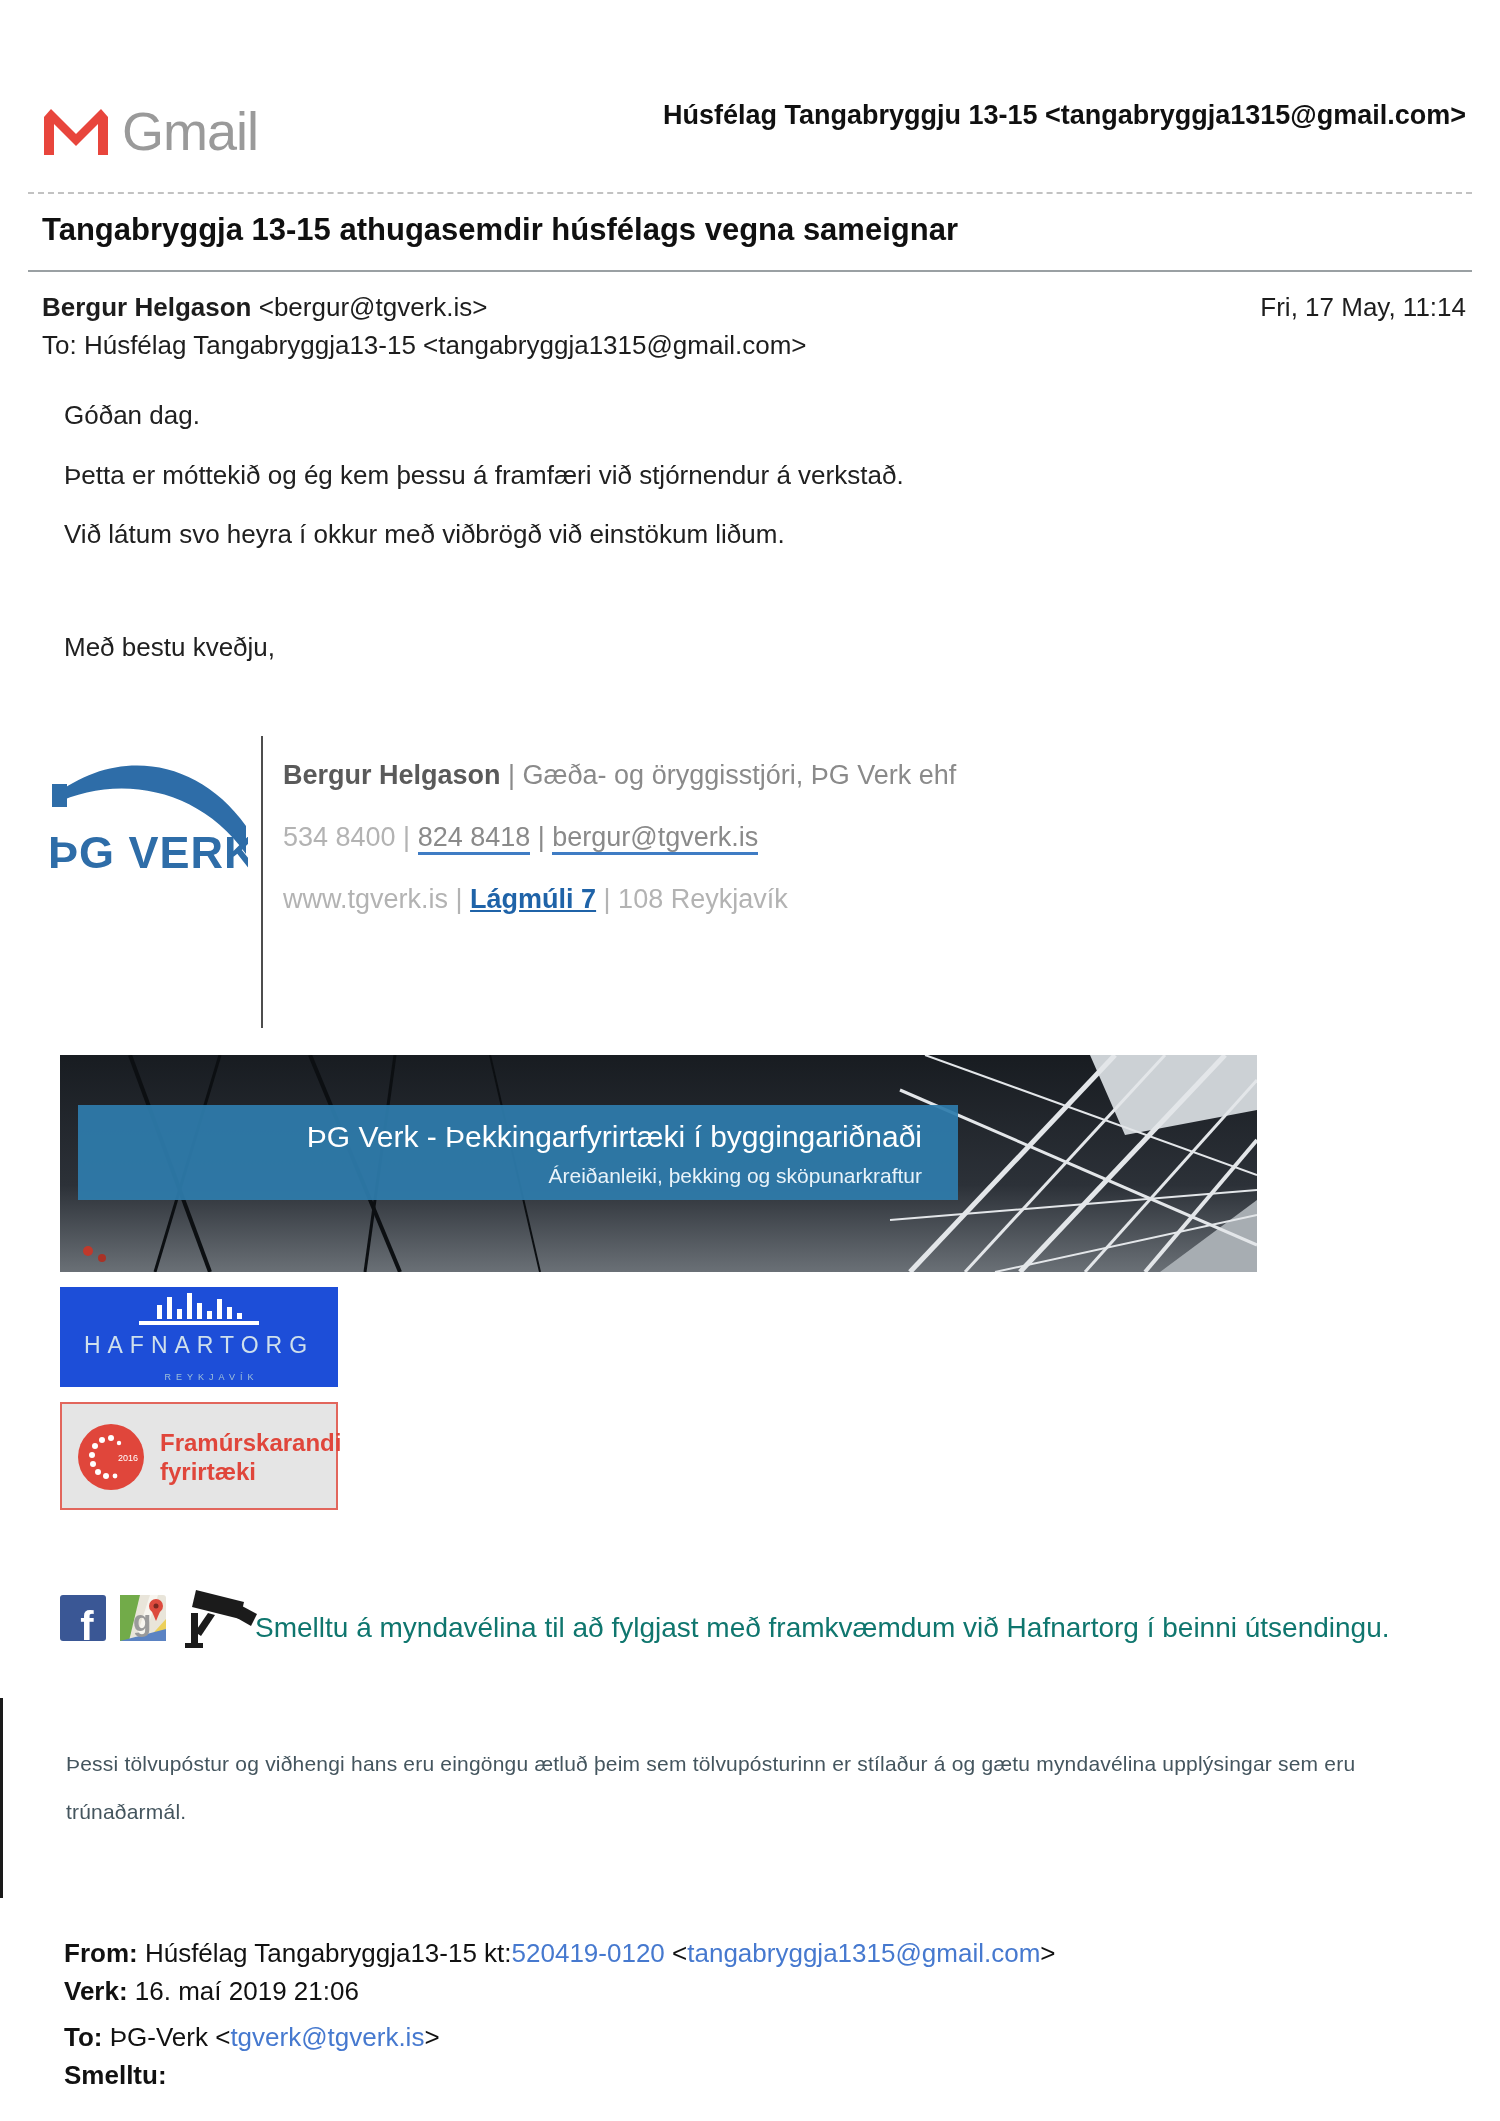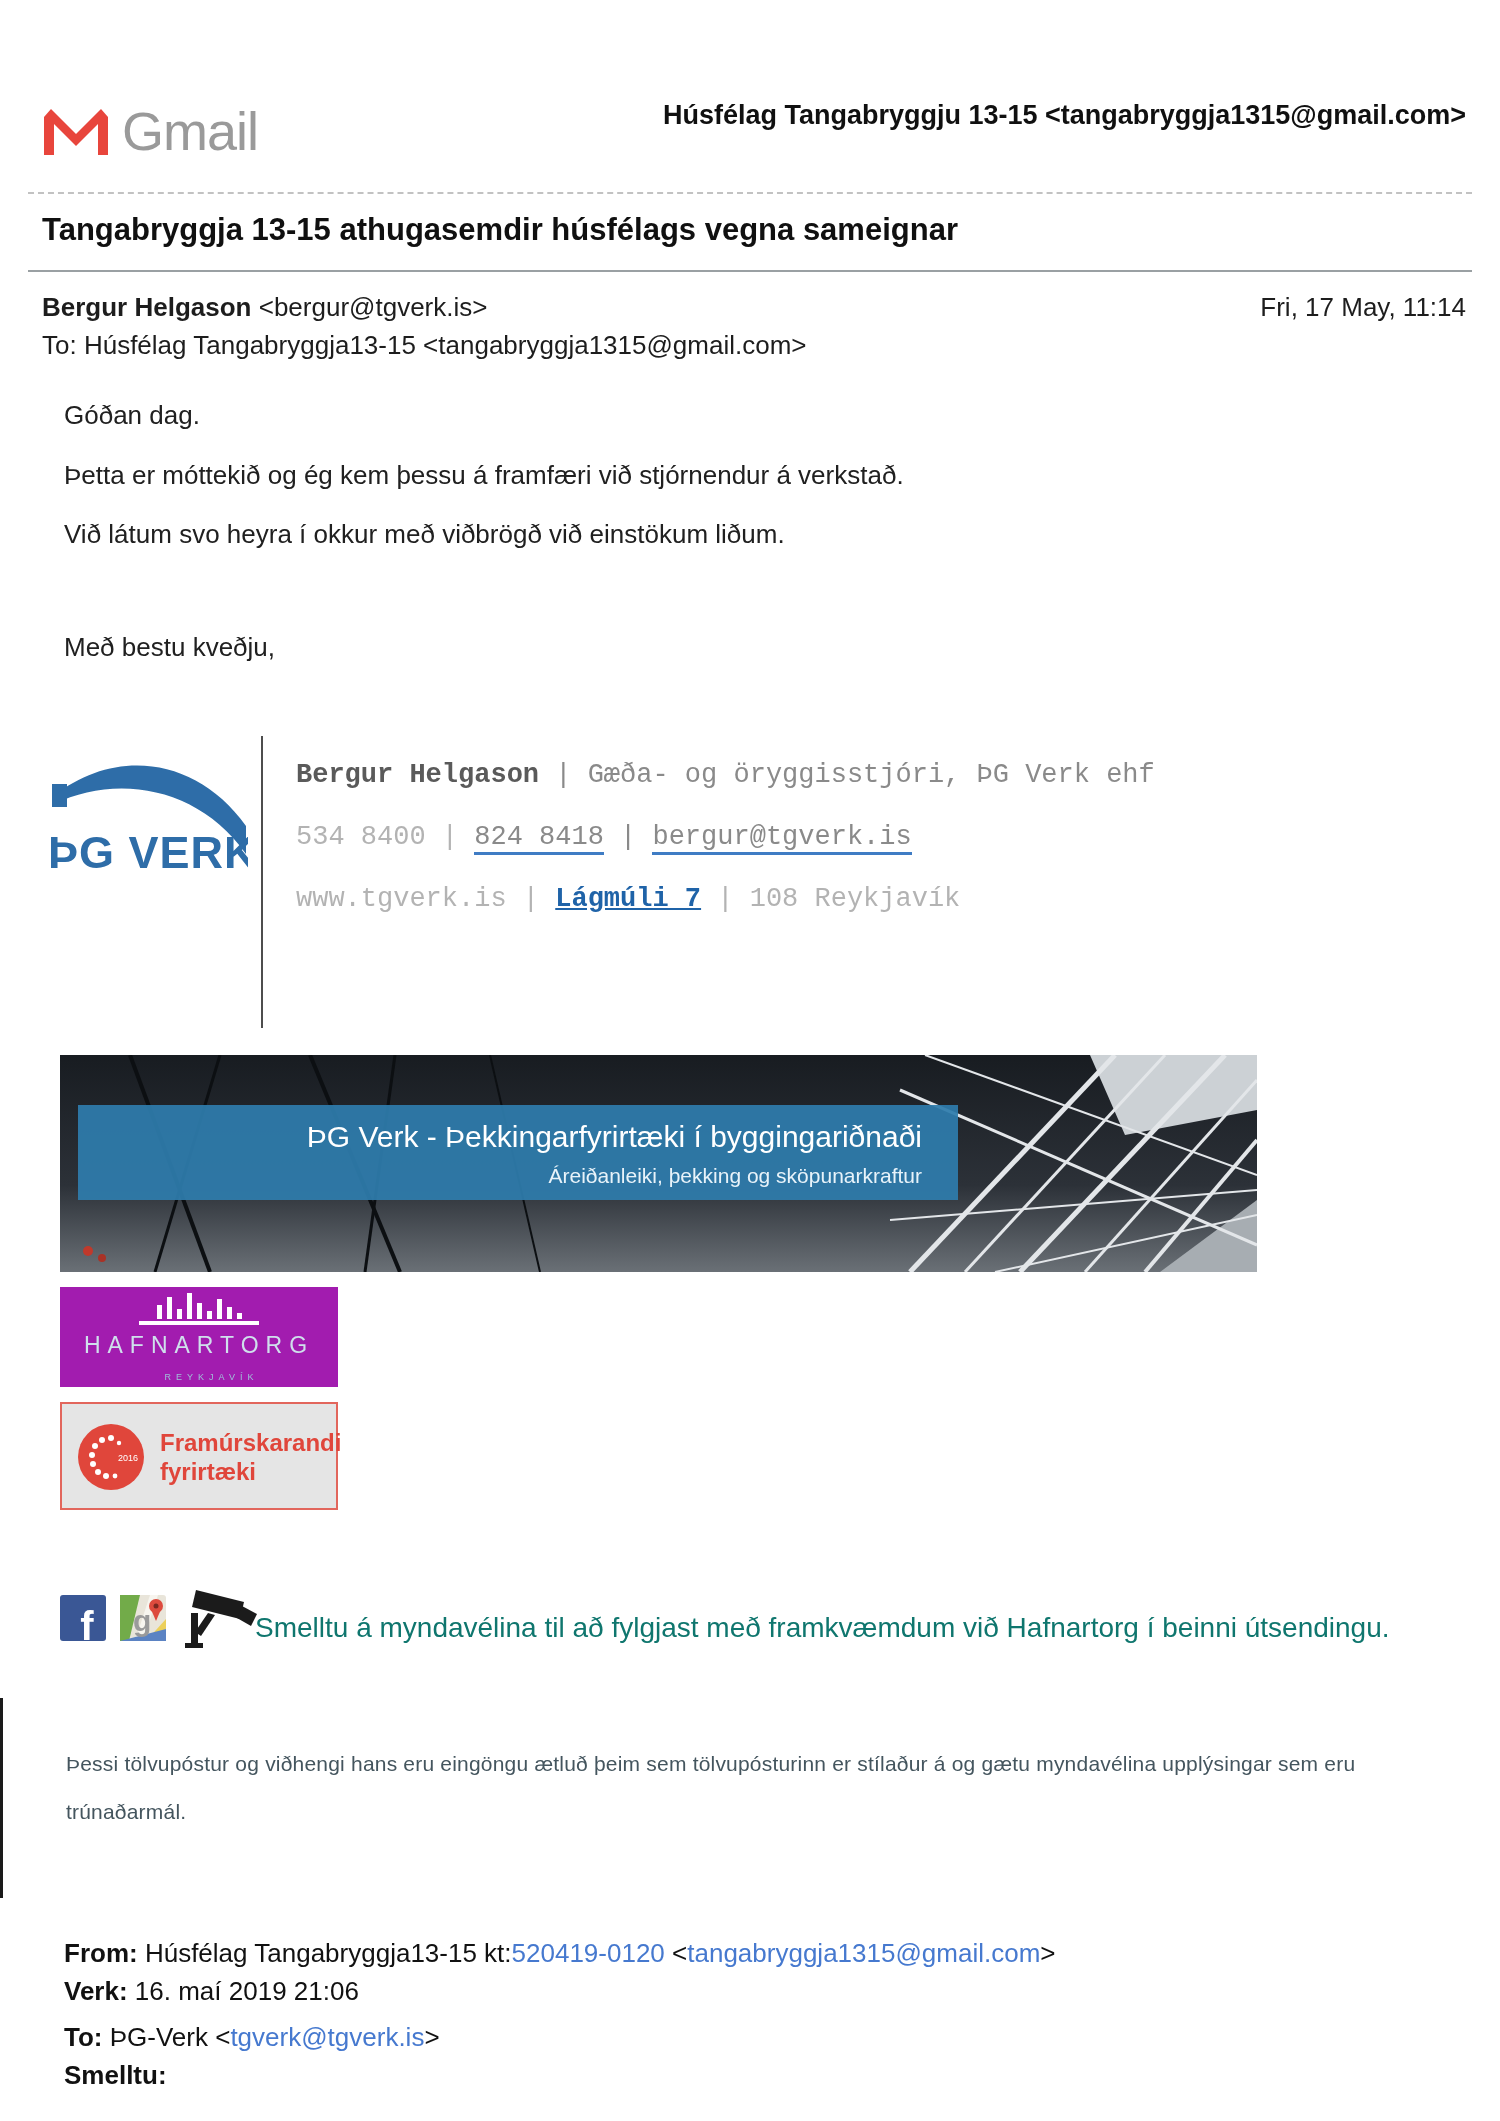--- a/index.html
+++ b/index.html
@@ -22,32 +22,32 @@
   .from-name { font-weight:bold; }
   .date { right:34px; top:292px; font-size:26px; }
   .to-row { left:42px; top:330px; font-size:26px; }
 
   .body-p { left:64px; font-size:26px; color:#202020; }
   .p0 { top:400px; } .p1 { top:460px; } .p2 { top:519px; } .p3 { top:632px; }
 
   
   .sig-logo { left:48px; top:744px; width:200px; height:138px; }
   .sig-divider { left:261px; top:736px; width:2px; height:292px; background:#4d4d4d; }
-  .sig-line { left:296px; font-size:27px; color:#8a8a8a;font-family:Liberation Mono, monospace; }
+  .sig-line { left:283px; font-size:27px; color:#8a8a8a; }
   .s0 { top:760px; } .s1 { top:822px; } .s2 { top:884px; }
   .sig-name { font-weight:bold; color:#5a5a5a; }
   .sig-light { color:#b3b3b3; }
   .sig-link { color:#8a8a8a; text-decoration:none; border-bottom:3px solid #3f7cc4; }
   .sig-addr { color:#1f63a8; font-weight:bold; }
 
   
   .banner { left:60px; top:1055px; width:1197px; height:217px; }
 
   
-  .haf { left:60px; top:1287px; width:278px; height:100px; background:#a21caf;
+  .haf { left:60px; top:1287px; width:278px; height:100px; background:#1d4ed8;
          display:flex; flex-direction:column; align-items:center; justify-content:center; }
   .haf-title { font-size:23px; letter-spacing:7px; color:#cfe0ec; margin-top:5px; }
   .haf-sub { font-size:9px; letter-spacing:5px; color:#9fc0d8; margin-top:13px;padding-left:25px; }
 
   
   .badge { left:60px; top:1402px; width:278px; height:108px; background:#e5e5e5;
            border:2px solid #e2665c; }
   .badge-circle { position:absolute; left:16px; top:20px; width:66px; height:66px; }
   .badge-text { position:absolute; left:98px; top:24px; font-size:24px; font-weight:bold;
                 color:#e0463b; line-height:29px; }

